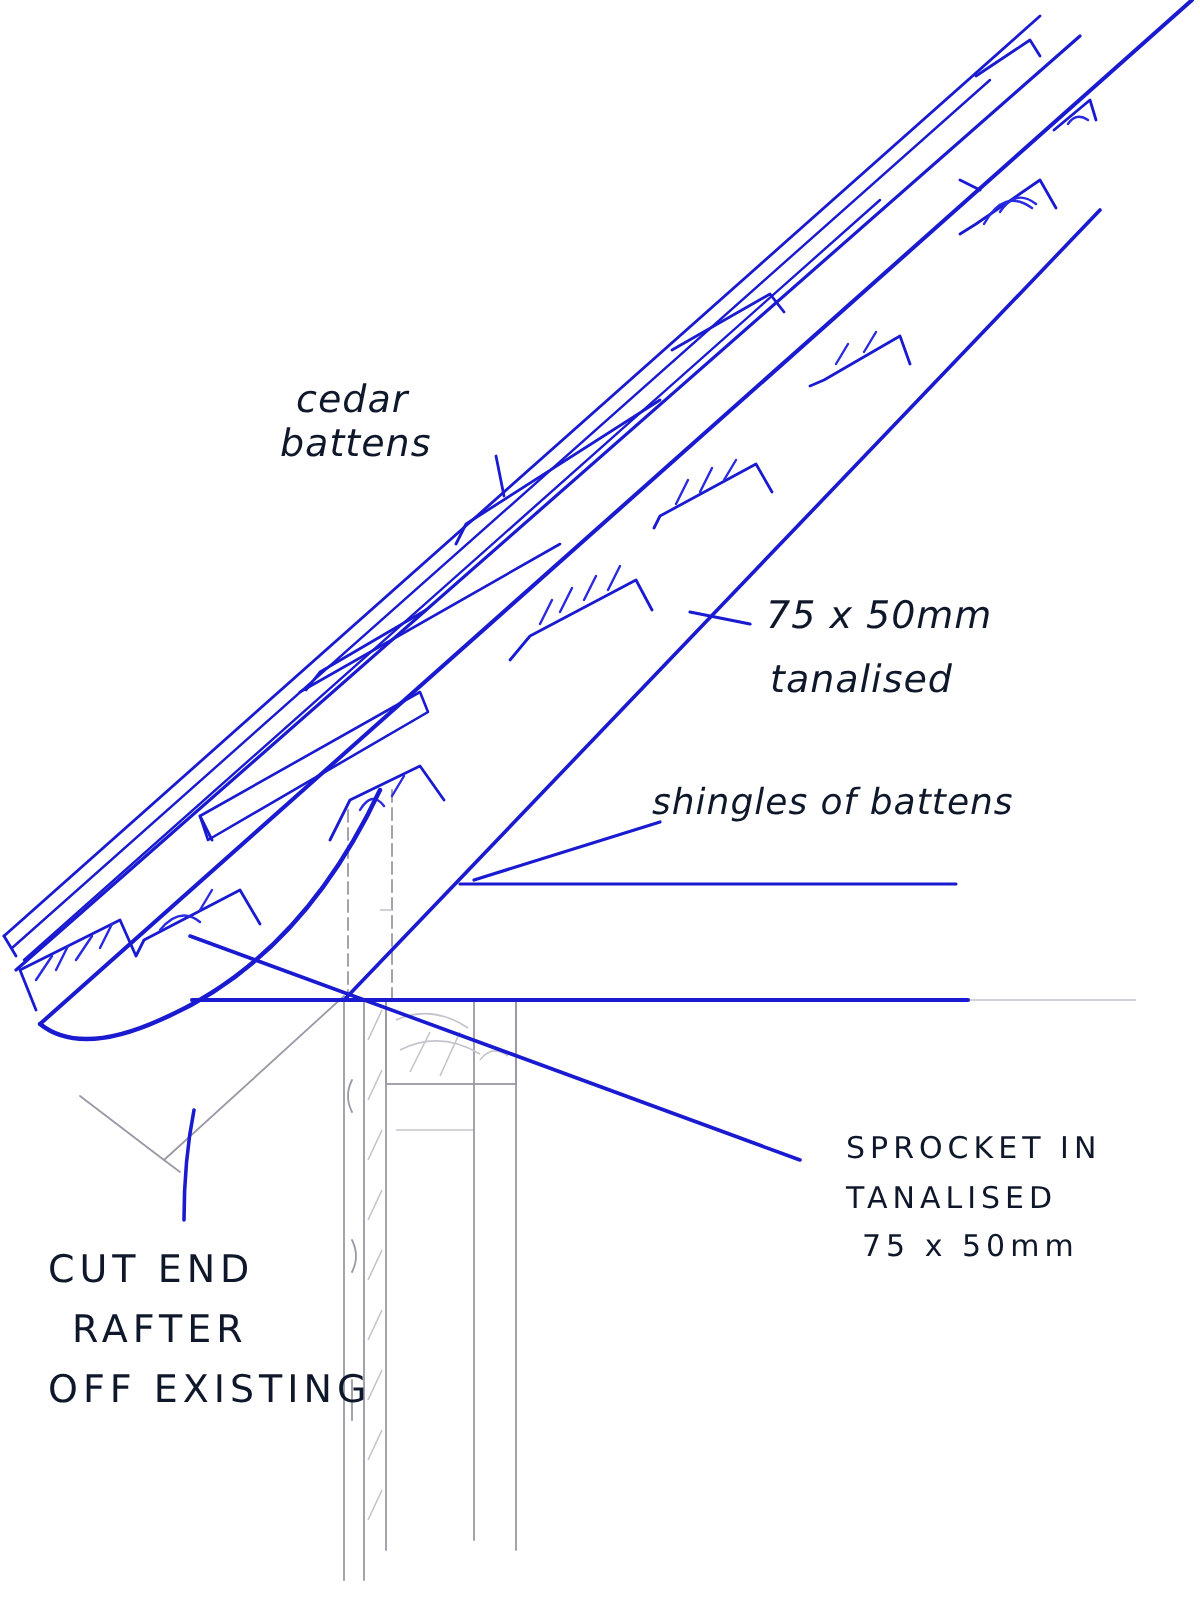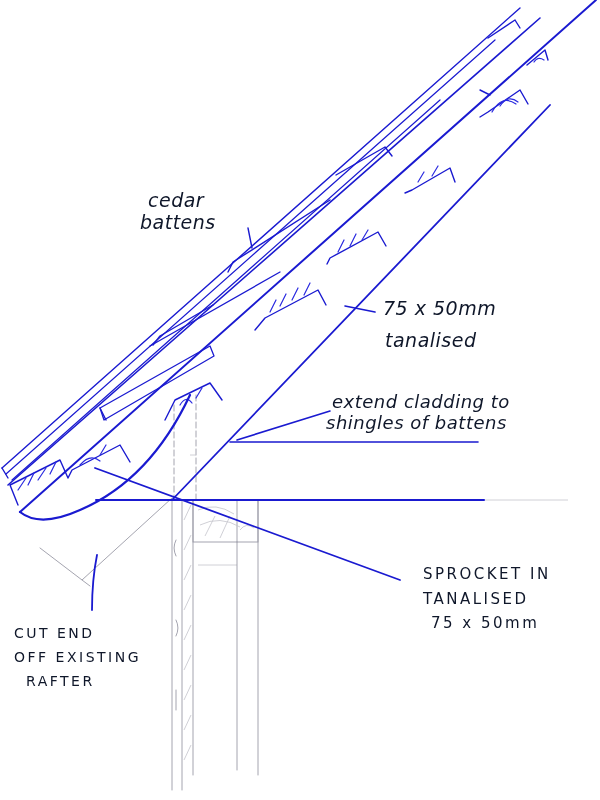--- a/index.html
+++ b/index.html
@@ -129,27 +129,26 @@
   <span style="padding-left:8px;">cedar</span>
   <span>battens</span>
 </div>
 
 <div class="label script" style="left:383px; top:298px;">
   <span>75 x 50mm</span>
   <span style="padding-left:2px; margin-top:10px;">tanalised</span>
 </div>
 
 <div class="label script" style="left:332px; top:392px; font-size:18px;">
-  <span>extend cladding to</span>
   <span style="margin-left:-6px;">shingles of battens</span>
 </div>
 
 <div class="label caps" style="left:423px; top:566px;">
   <span>SPROCKET IN</span>
   <span style="margin-top:8px;">TANALISED</span>
   <span style="margin-top:6px; padding-left:8px;">75 x 50mm</span>
 </div>
 
-<div class="label caps" style="left:14px; top:625px; font-size:14px;">
+<div class="label caps" style="left:24px; top:625px; font-size:19px;">
   <span>CUT END</span>
+  <span style="margin-top:8px; padding-left:12px;">RAFTER</span>
   <span style="margin-top:8px;">OFF EXISTING</span>
-  <span style="margin-top:8px; padding-left:12px;">RAFTER</span>
 </div>
 
 </body></html>

